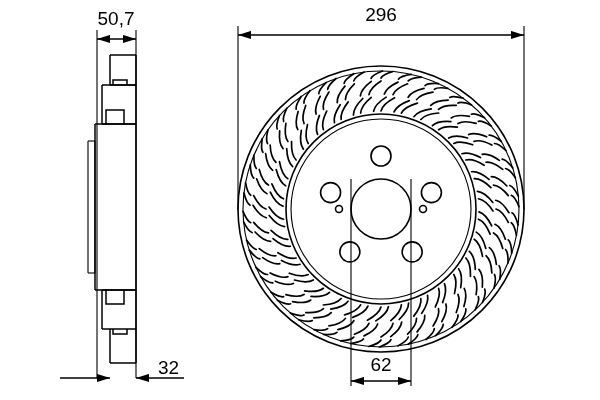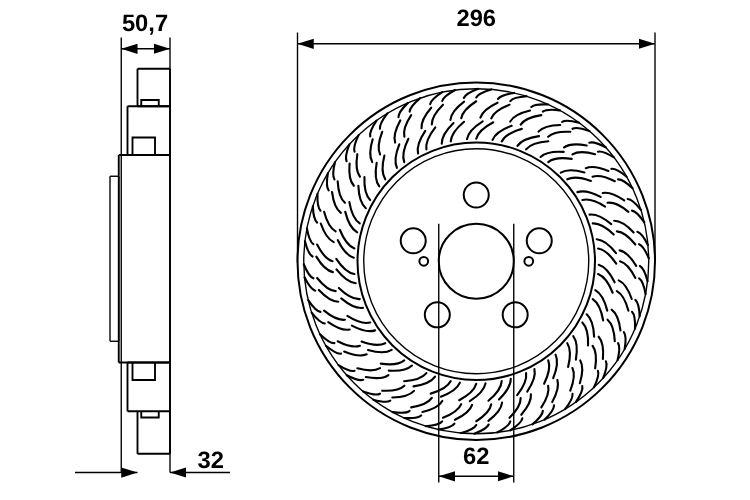--- a/index.html
+++ b/index.html
@@ -11,21 +11,20 @@
     width: 600px;
     height: 400px;
     overflow: hidden;
     font-family: "Liberation Sans", sans-serif;
   }
   #drawing-root {
     position: relative;
     width: 600px;
     height: 400px;
     background: #ffffff;
-    font-weight: bold;
   }
   svg.tech-drawing {
     display: block;
     width: 600px;
     height: 400px;
   }
   .dim-text {
     font-family: "Liberation Sans", sans-serif;
     font-size: 19px;
     fill: #000000;

